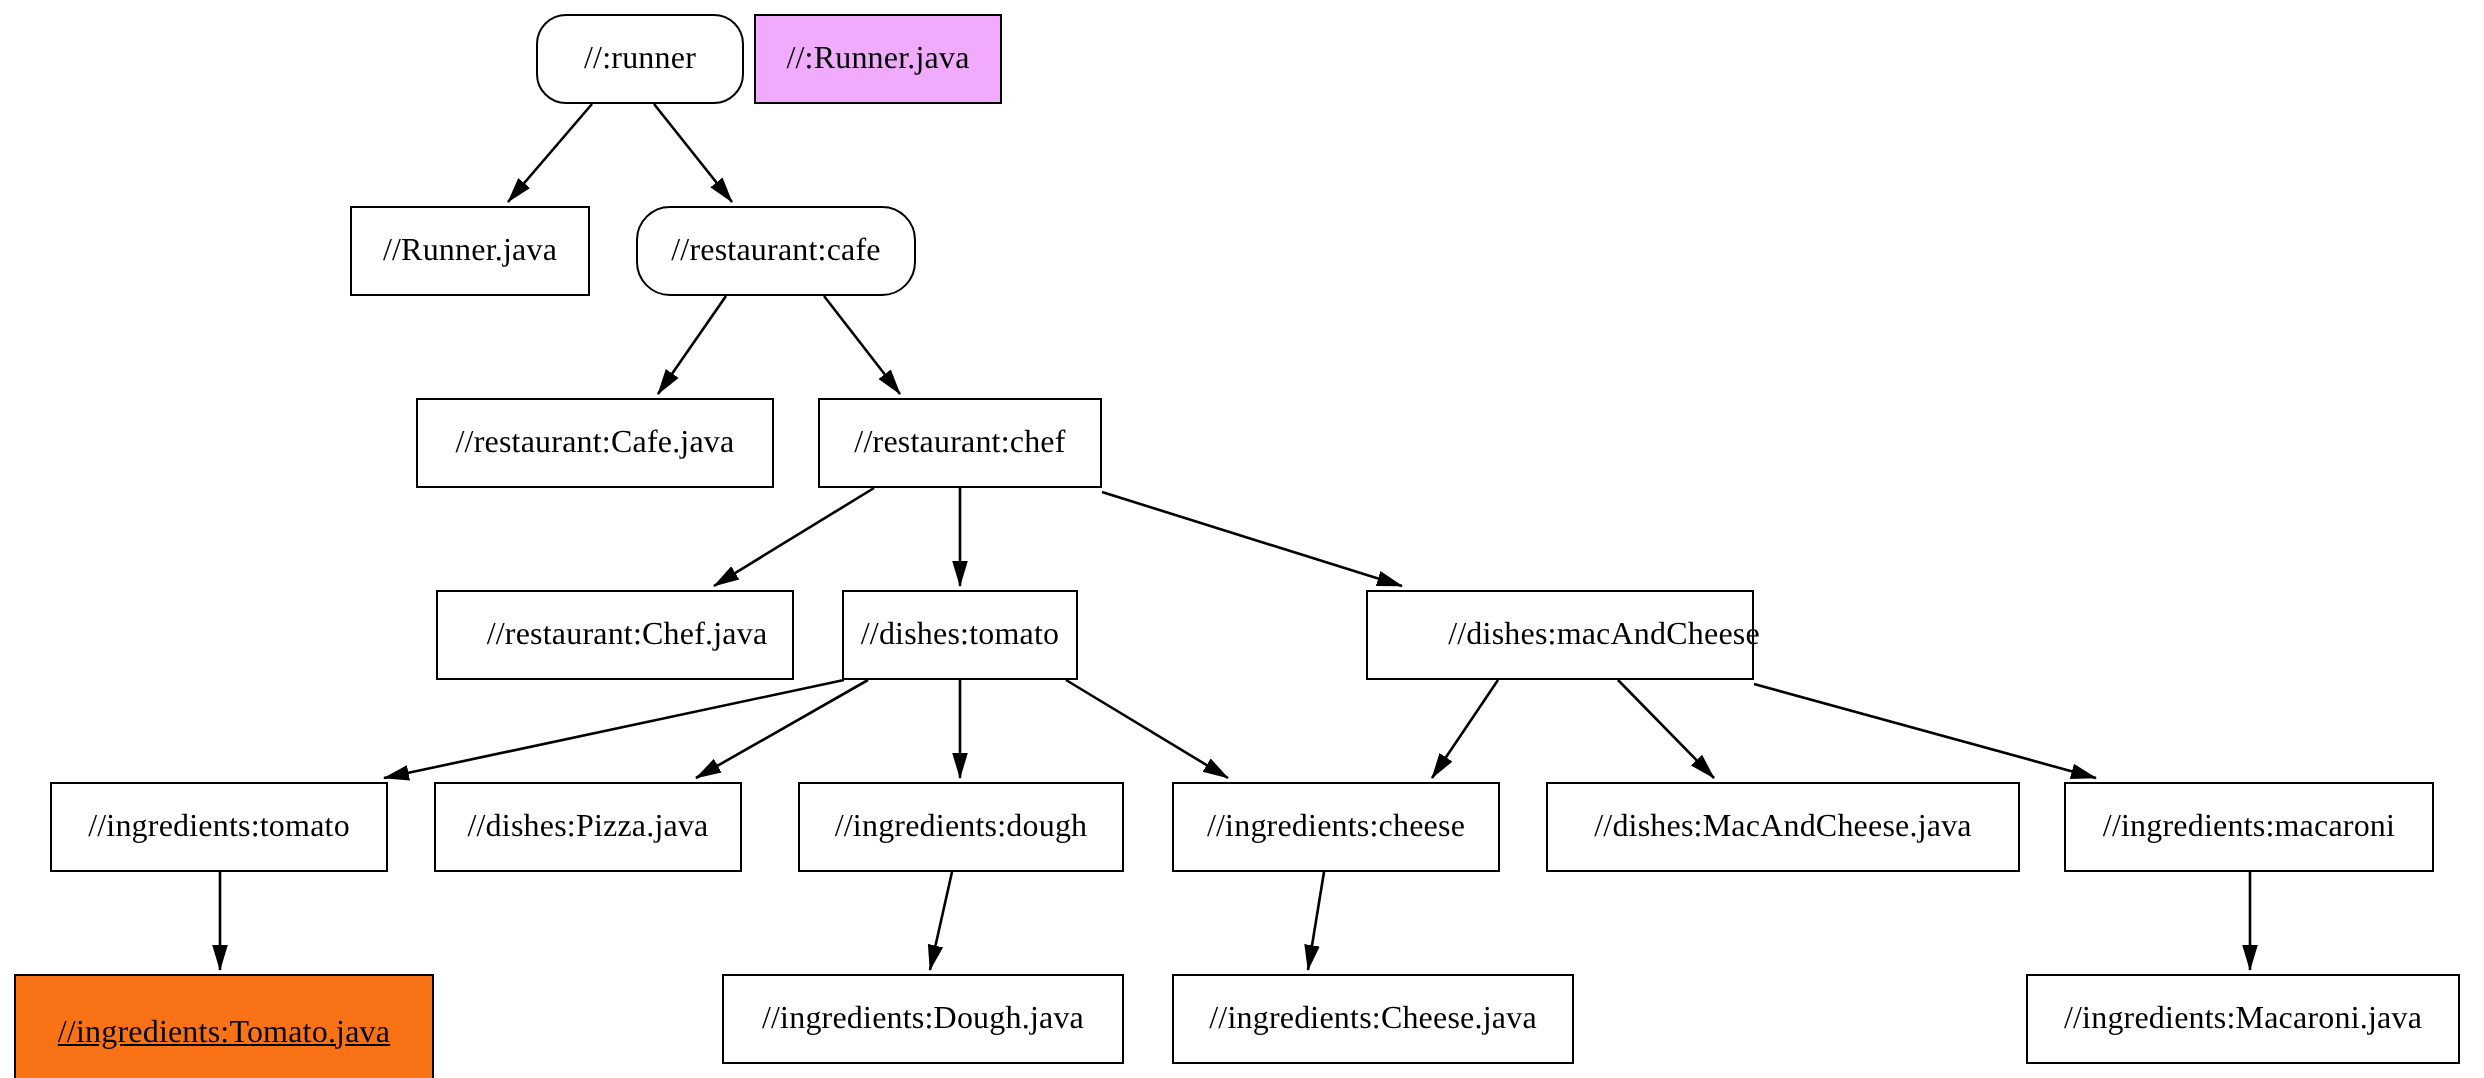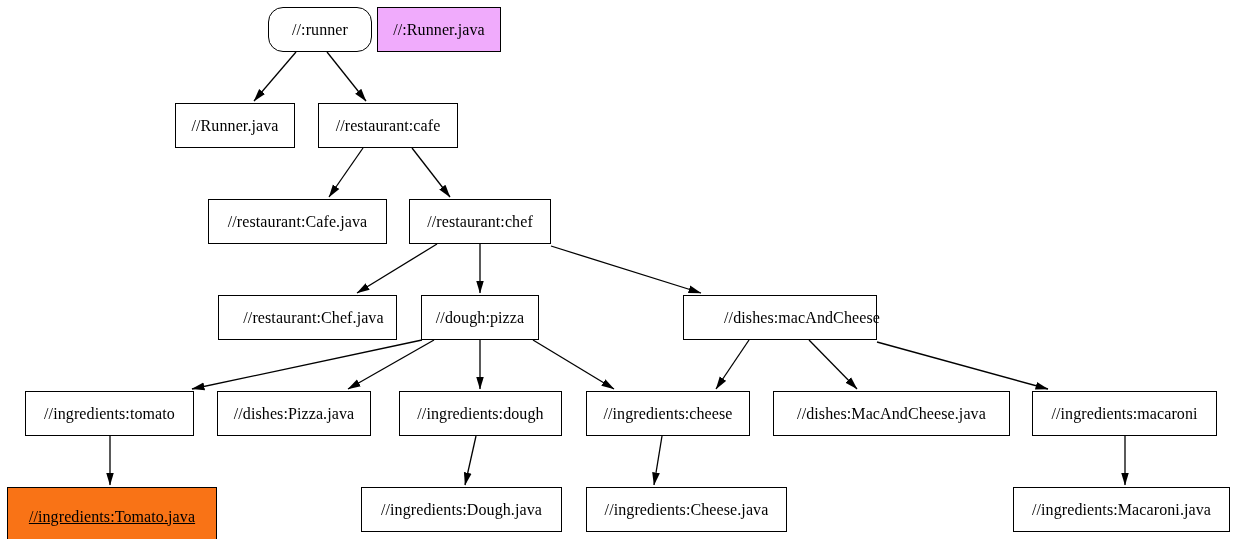--- a/index.html
+++ b/index.html
@@ -68,34 +68,34 @@
     </svg>
 <div class="node" style="left: 268px; top: 7px; width: 104px; height: 45px; background: rgb(255, 255, 255); border-color: rgb(0, 0, 0); color: rgb(0, 0, 0); border-radius: 15px;">
       <span>//:runner</span>
     </div>
     <div class="node" style="left: 377px; top: 7px; width: 124px; height: 45px; background: #f0abfc; border-color: rgb(0, 0, 0); color: rgb(0, 0, 0);">
       <span>//:Runner.java</span>
     </div>
     <div class="node" style="left: 175px; top: 103px; width: 120px; height: 45px; background: rgb(255, 255, 255); border-color: rgb(0, 0, 0); color: rgb(0, 0, 0);">
       <span>//Runner.java</span>
     </div>
-    <div class="node" style="left: 318px; top: 103px; width: 140px; height: 45px; background: rgb(255, 255, 255); border-color: rgb(0, 0, 0); color: rgb(0, 0, 0);">
+    <div class="node" style="left: 318px; top: 103px; width: 140px; height: 45px; background: rgb(255, 255, 255); border-color: rgb(0, 0, 0); color: rgb(0, 0, 0); border-radius: 17px;">
       <span>//restaurant:cafe</span>
     </div>
     <div class="node" style="left: 208px; top: 199px; width: 179px; height: 45px; background: rgb(255, 255, 255); border-color: rgb(0, 0, 0); color: rgb(0, 0, 0);">
       <span>//restaurant:Cafe.java</span>
     </div>
     <div class="node" style="left: 409px; top: 199px; width: 142px; height: 45px; background: rgb(255, 255, 255); border-color: rgb(0, 0, 0); color: rgb(0, 0, 0);">
       <span>//restaurant:chef</span>
     </div>
     <div class="node" style="left: 218px; top: 295px; width: 179px; height: 45px; background: rgb(255, 255, 255); border-color: rgb(0, 0, 0); color: rgb(0, 0, 0); padding-left: 12px;">
       <span>//restaurant:Chef.java</span>
     </div>
     <div class="node" style="left: 421px; top: 295px; width: 118px; height: 45px; background: rgb(255, 255, 255); border-color: rgb(0, 0, 0); color: rgb(0, 0, 0);">
-      <span>//dough:pizza</span>
+      <span>//dishes:tomato</span>
     </div>
     <div class="node" style="left: 683px; top: 295px; width: 194px; height: 45px; background: rgb(255, 255, 255); border-color: rgb(0, 0, 0); color: rgb(0, 0, 0); padding-left: 44px;">
       <span>//dishes:macAndCheese</span>
     </div>
     <div class="node" style="left: 25px; top: 391px; width: 169px; height: 45px; background: rgb(255, 255, 255); border-color: rgb(0, 0, 0); color: rgb(0, 0, 0);">
       <span>//ingredients:tomato</span>
     </div>
     <div class="node" style="left: 217px; top: 391px; width: 154px; height: 45px; background: rgb(255, 255, 255); border-color: rgb(0, 0, 0); color: rgb(0, 0, 0);">
       <span>//dishes:Pizza.java</span>
     </div>

